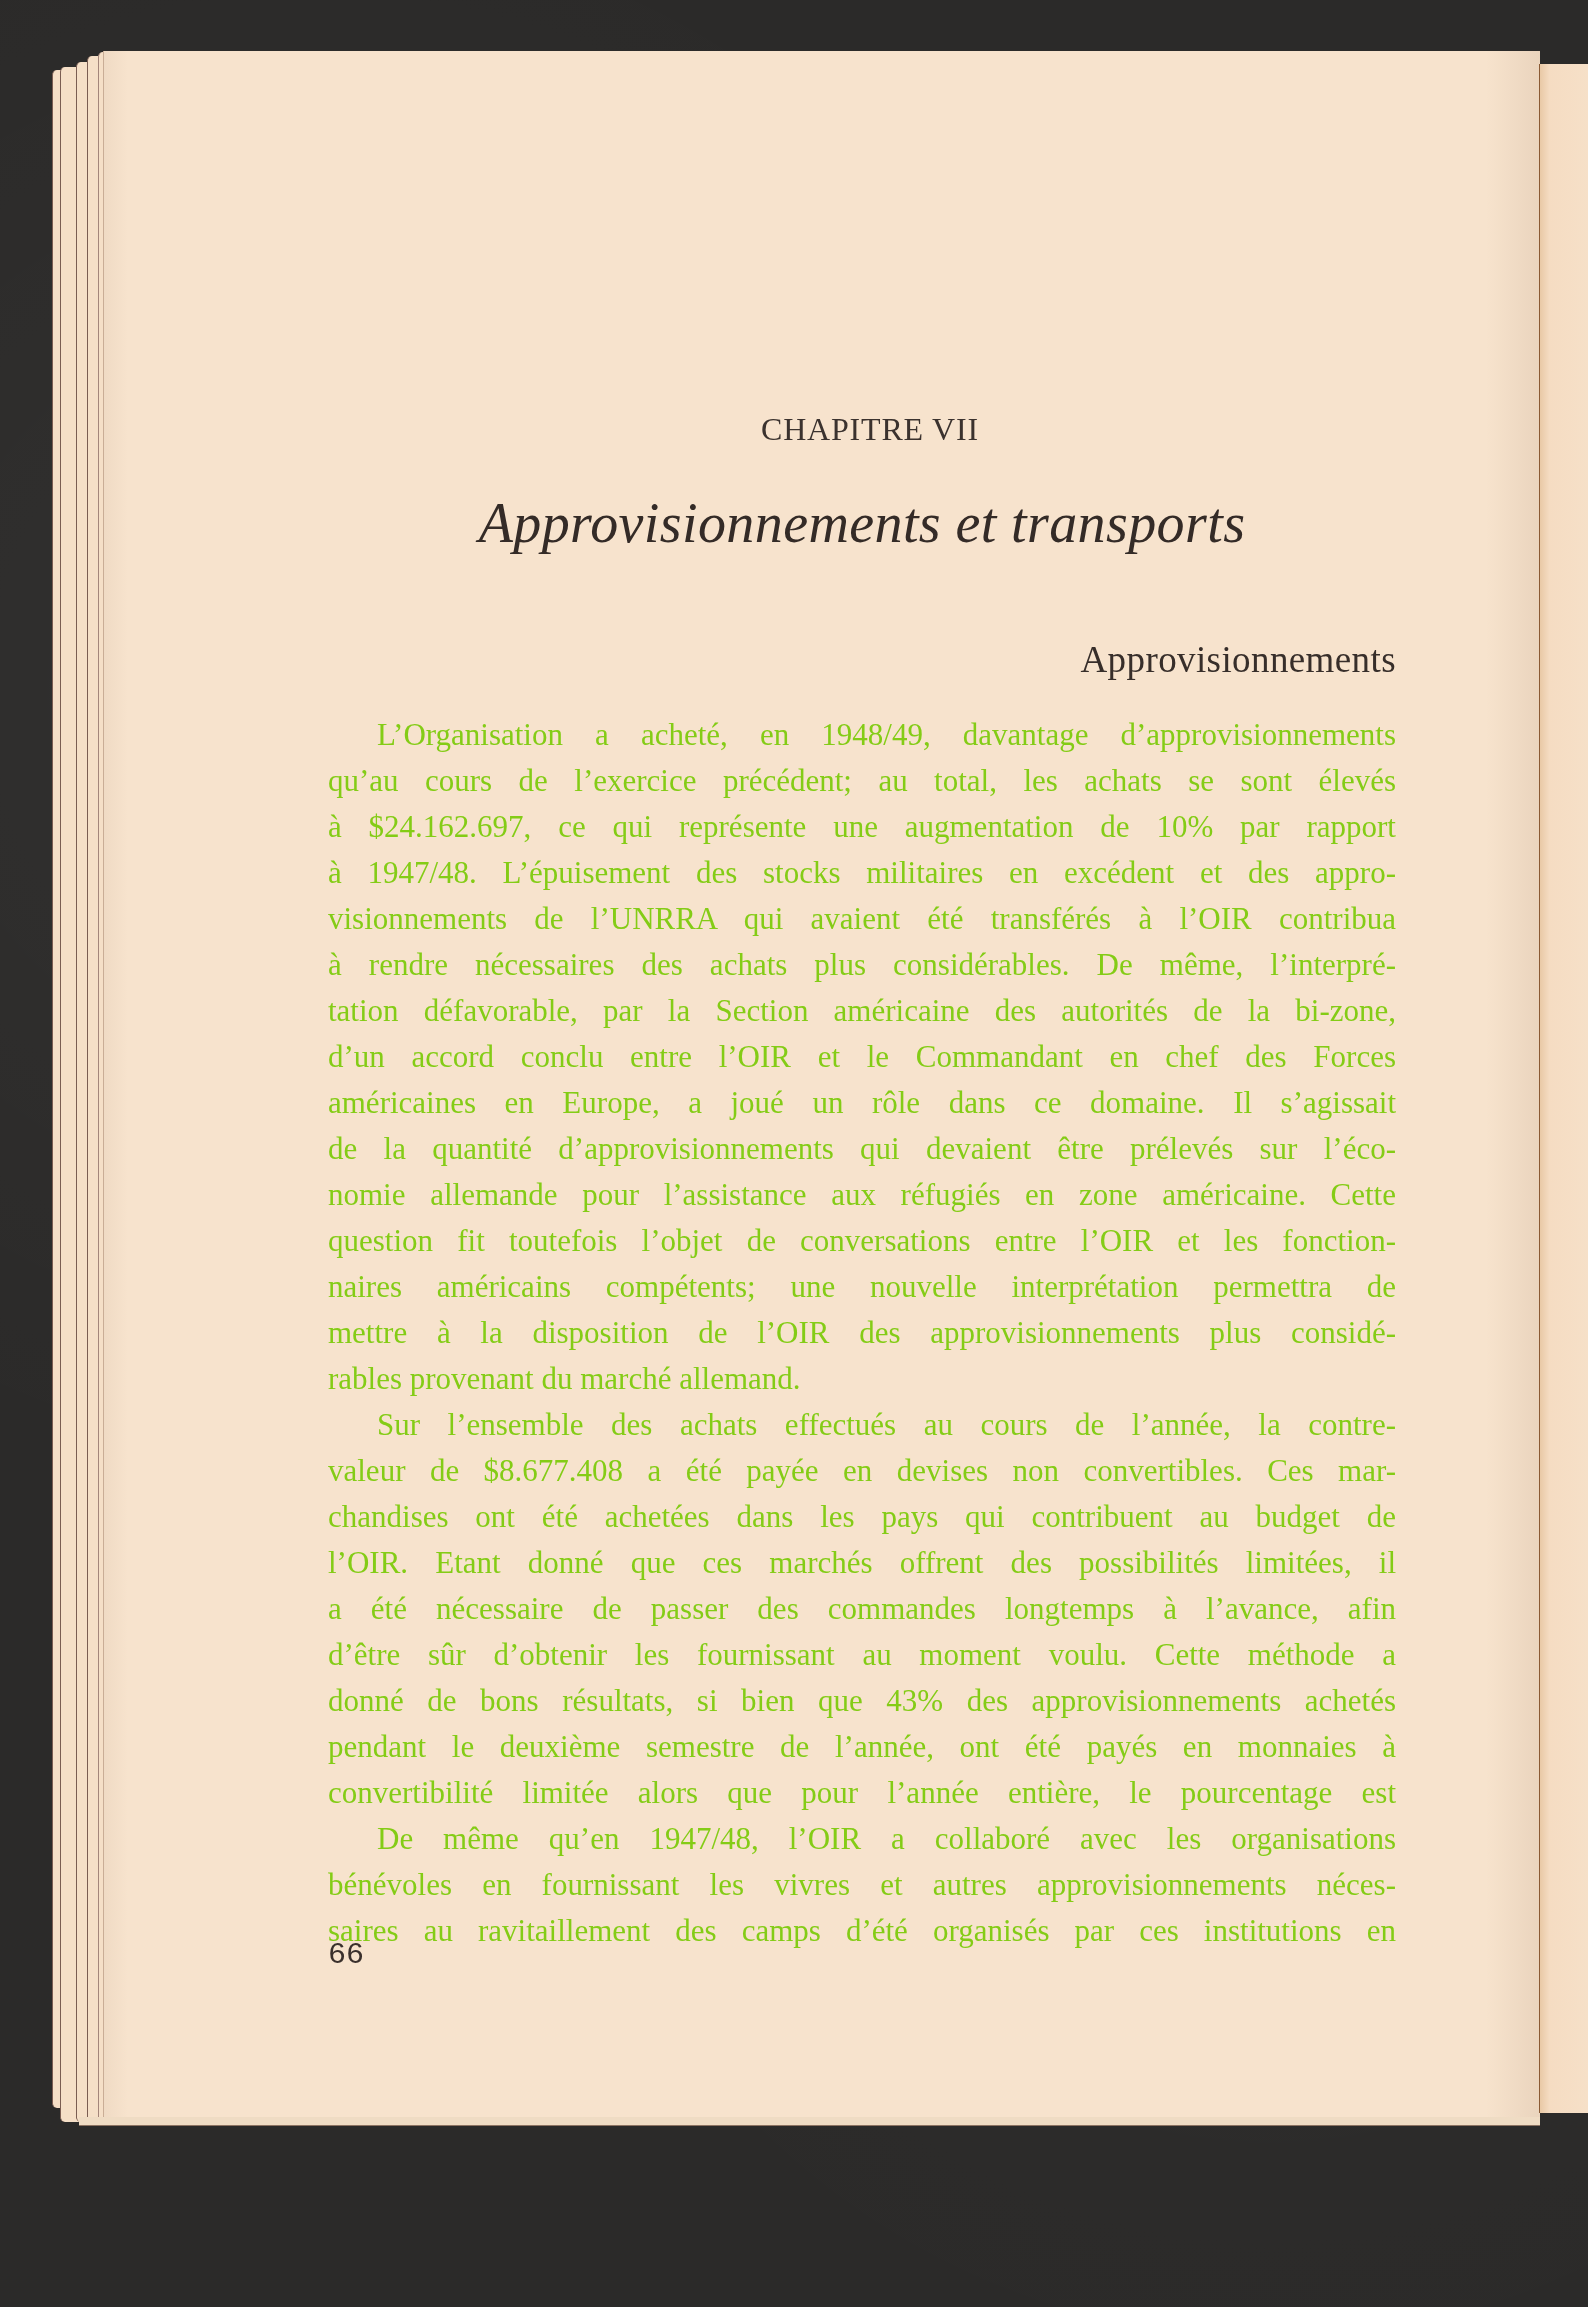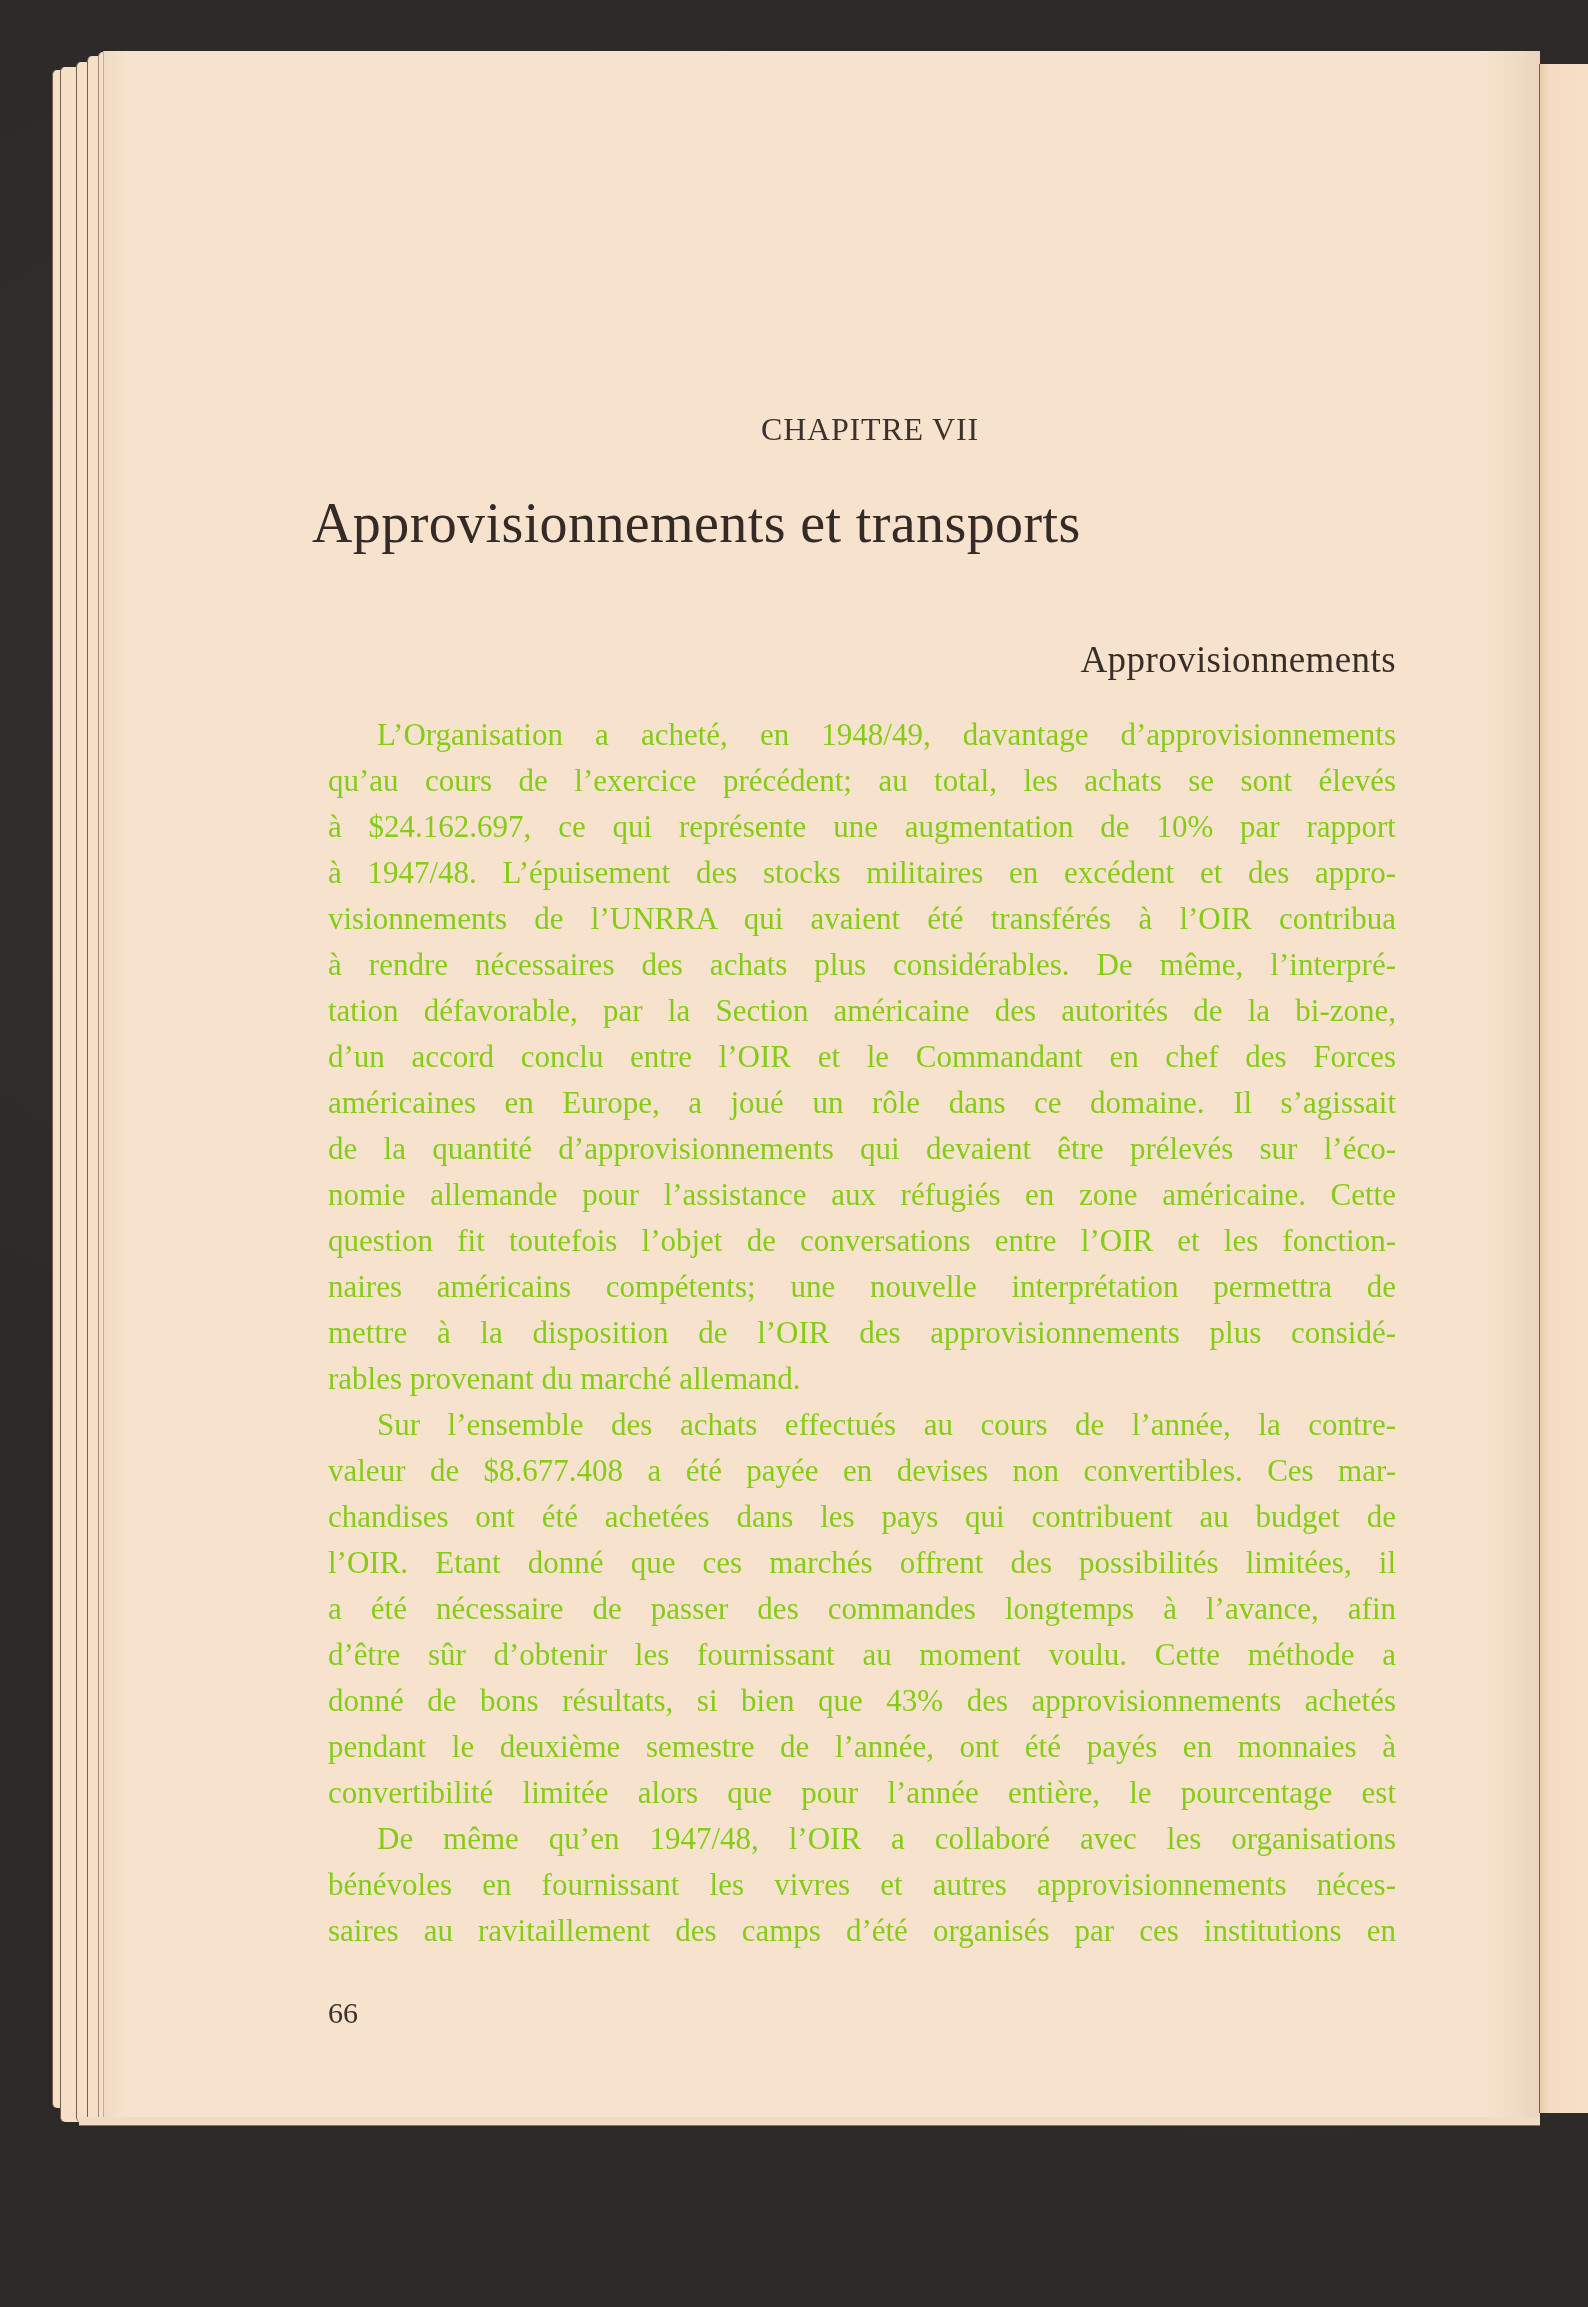--- a/index.html
+++ b/index.html
@@ -48,36 +48,36 @@
     .content {
       position: absolute; left: 328px; top: 0; width: 1068px;
       color: #3a302c;
     }
     .chapter-label {
       position: absolute; left: 8px; width: 100%; top: 411px;
       text-align: center; font-size: 32px; letter-spacing: 0.8px; color: #3b322e;
     }
     .chapter-title {
       position: absolute; left: -16px; width: 1100px; top: 491px;
-      font-size: 56px; color: #342b27; letter-spacing: 0.4px;
+      text-align: center; font-size: 56px; color: #342b27; letter-spacing: 0.4px; font-style: italic;
     }
     .section-title {
       position: absolute; left: 0; width: 100%; top: 638px;
       text-align: right; font-size: 37px; color: #372e2a; letter-spacing: 0.4px;
     }
     .body-text {
       position: absolute; left: 0; top: 712px; width: 1068px;
       font-size: 31px; line-height: 46px; color: #84cc16;
     }
     .para { margin: 0; text-align: justify; }
     .line { display: block; text-align: justify; text-align-last: justify; white-space: nowrap; }
     .line.last { text-align-last: left; }
     .line.first { padding-left: 49px; }
     .page-number {
-      position: absolute; left: 0; top: 1996px; font-size: 30px; color: #3a302c;
+      position: absolute; left: 0; top: 1938px; font-size: 30px; color: #3a302c; font-family: Liberation Mono, monospace;
     }
   </style>
 </head>
 <body>
 
 <div class="bg-noise"></div>
 <div class="stack s1"></div>
 <div class="stack s2"></div>
 <div class="stack s3"></div>
 <div class="stack s4"></div>

